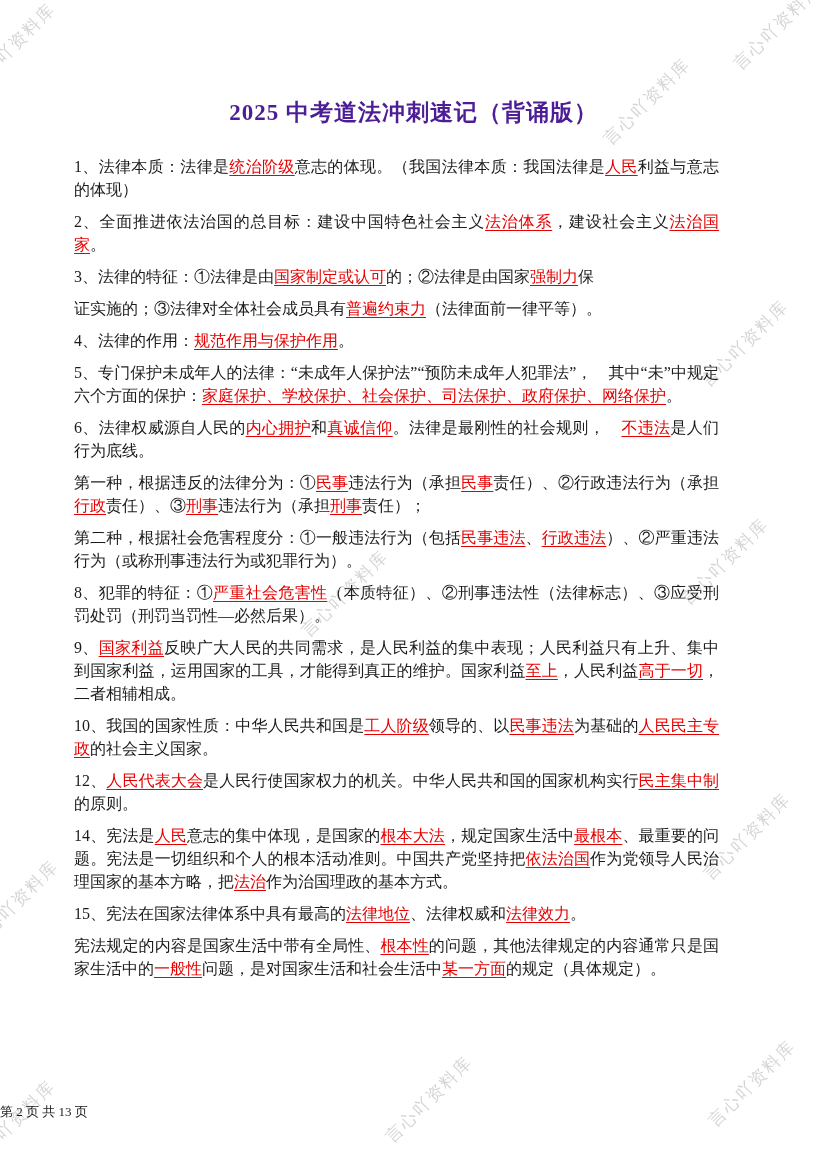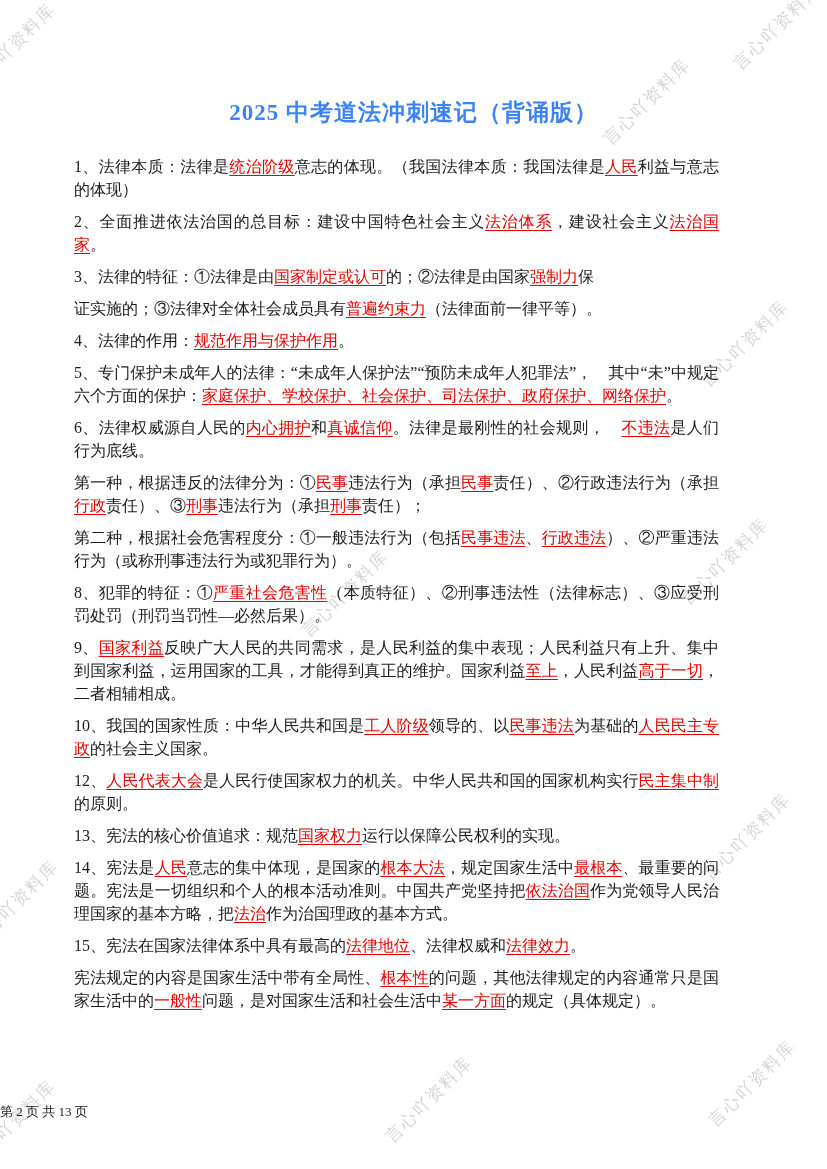--- a/index.html
+++ b/index.html
@@ -9,21 +9,21 @@
     font-family:"Liberation Serif","DejaVu Serif",serif;
   }
   .watermark-layer { position:absolute; left:0; top:0; right:0; bottom:0; z-index:0; pointer-events:none; }
   .wm {
     position:absolute; transform:rotate(-45deg); white-space:nowrap;
     font-size:17px; letter-spacing:2px; color:var(--wm-color,#bfbfbf); opacity:0.65;
     font-family:"Liberation Sans","DejaVu Sans",sans-serif;
   }
   .title {
     position:relative; z-index:1; margin:0; padding-top:97px;
-    text-align:center; font-size:23px; font-weight:700; color:#3b82f6; letter-spacing:1px;
+    text-align:center; font-size:23px; font-weight:700; color:#4c1d95; letter-spacing:1px;
   }
   .content {
     position:relative; z-index:1; margin:27px 108px 0 74px;
     font-size:16px; line-height:23px; text-align:justify; color:var(--body-color,#1b1b1b);
   }
   .para { margin:0 0 9px 0; }
   .hl {
     color:var(--hl-color,#e60000);
     text-decoration:underline; text-underline-offset:3px; text-decoration-thickness:1px;
   }
@@ -57,19 +57,18 @@
       <p class="para"><span>证实施的；③法律对全体社会成员具有</span><span class="hl">普遍约束力</span><span>（法律面前一律平等）。</span></p>
       <p class="para"><span>4、法律的作用：</span><span class="hl">规范作用与保护作用</span><span>。</span></p>
       <p class="para"><span>5、专门保护未成年人的法律：“未成年人保护法”“预防未成年人犯罪法”，　其中“未”中规定六个方面的保护：</span><span class="hl">家庭保护、学校保护、社会保护、司法保护、政府保护、网络保护</span><span>。</span></p>
       <p class="para"><span>6、法律权威源自人民的</span><span class="hl">内心拥护</span><span>和</span><span class="hl">真诚信仰</span><span>。法律是最刚性的社会规则，　</span><span class="hl">不违法</span><span>是人们行为底线。</span></p>
       <p class="para"><span>第一种，根据违反的法律分为：①</span><span class="hl">民事</span><span>违法行为（承担</span><span class="hl">民事</span><span>责任）、②行政违法行为（承担</span><span class="hl">行政</span><span>责任）、③</span><span class="hl">刑事</span><span>违法行为（承担</span><span class="hl">刑事</span><span>责任）；</span></p>
       <p class="para"><span>第二种，根据社会危害程度分：①一般违法行为（包括</span><span class="hl">民事违法</span><span>、</span><span class="hl">行政违法</span><span>）、②严重违法行为（或称刑事违法行为或犯罪行为）。</span></p>
       <p class="para"><span>8、犯罪的特征：①</span><span class="hl">严重社会危害性</span><span>（本质特征）、②刑事违法性（法律标志）、③应受刑罚处罚（刑罚当罚性—必然后果）。</span></p>
       <p class="para"><span>9、</span><span class="hl">国家利益</span><span>反映广大人民的共同需求，是人民利益的集中表现；人民利益只有上升、集中到国家利益，运用国家的工具，才能得到真正的维护。国家利益</span><span class="hl">至上</span><span>，人民利益</span><span class="hl">高于一切</span><span>，二者相辅相成。</span></p>
       <p class="para"><span>10、我国的国家性质：中华人民共和国是</span><span class="hl">工人阶级</span><span>领导的、以</span><span class="hl">民事违法</span><span>为基础的</span><span class="hl">人民民主专政</span><span>的社会主义国家。</span></p>
       <p class="para"><span>12、</span><span class="hl">人民代表大会</span><span>是人民行使国家权力的机关。中华人民共和国的国家机构实行</span><span class="hl">民主集中制</span><span>的原则。</span></p>
-      <p class="para"><span>13、宪法的核心价值追求：规范</span><span class="hl">国家权力</span><span>运行以保障公民权利的实现。</span></p>
       <p class="para"><span>14、宪法是</span><span class="hl">人民</span><span>意志的集中体现，是国家的</span><span class="hl">根本大法</span><span>，规定国家生活中</span><span class="hl">最根本</span><span>、最重要的问题。宪法是一切组织和个人的根本活动准则。中国共产党坚持把</span><span class="hl">依法治国</span><span>作为党领导人民治理国家的基本方略，把</span><span class="hl">法治</span><span>作为治国理政的基本方式。</span></p>
       <p class="para"><span>15、宪法在国家法律体系中具有最高的</span><span class="hl">法律地位</span><span>、法律权威和</span><span class="hl">法律效力</span><span>。</span></p>
       <p class="para"><span>宪法规定的内容是国家生活中带有全局性、</span><span class="hl">根本性</span><span>的问题，其他法律规定的内容通常只是国家生活中的</span><span class="hl">一般性</span><span>问题，是对国家生活和社会生活中</span><span class="hl">某一方面</span><span>的规定（具体规定）。</span></p>
     </div>
   <div class="footer">第 2 页 共 13 页</div>
 </div>
 
 </body></html>

